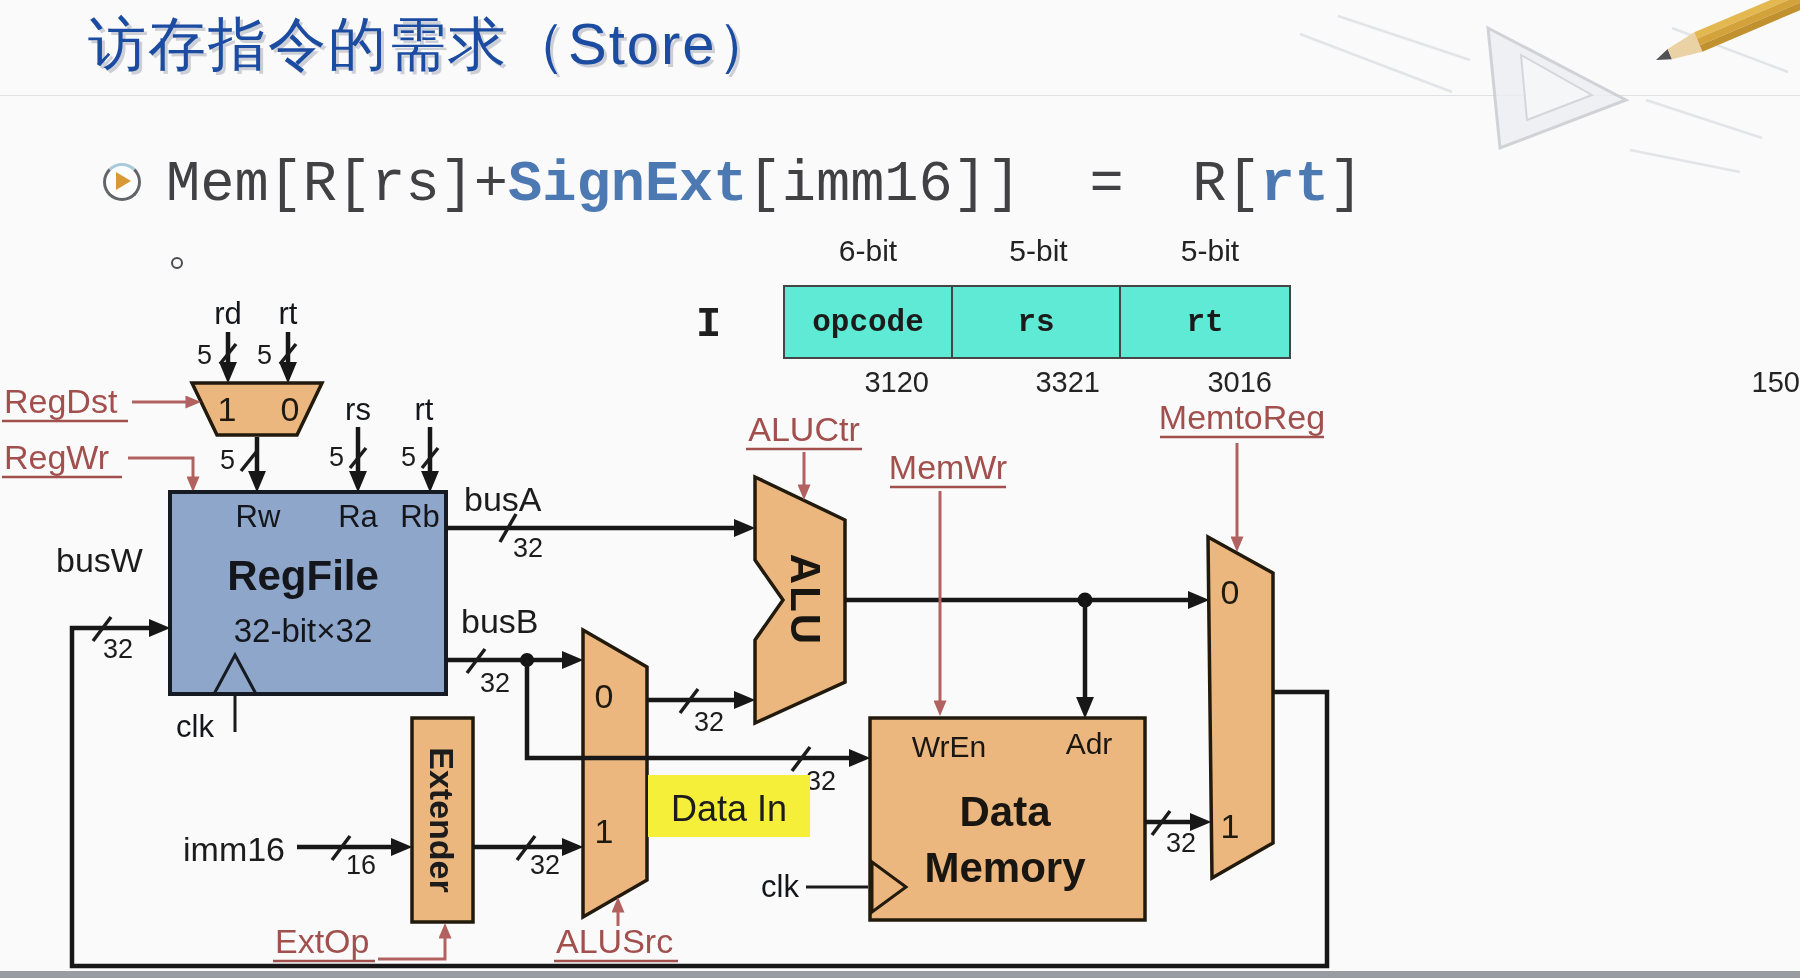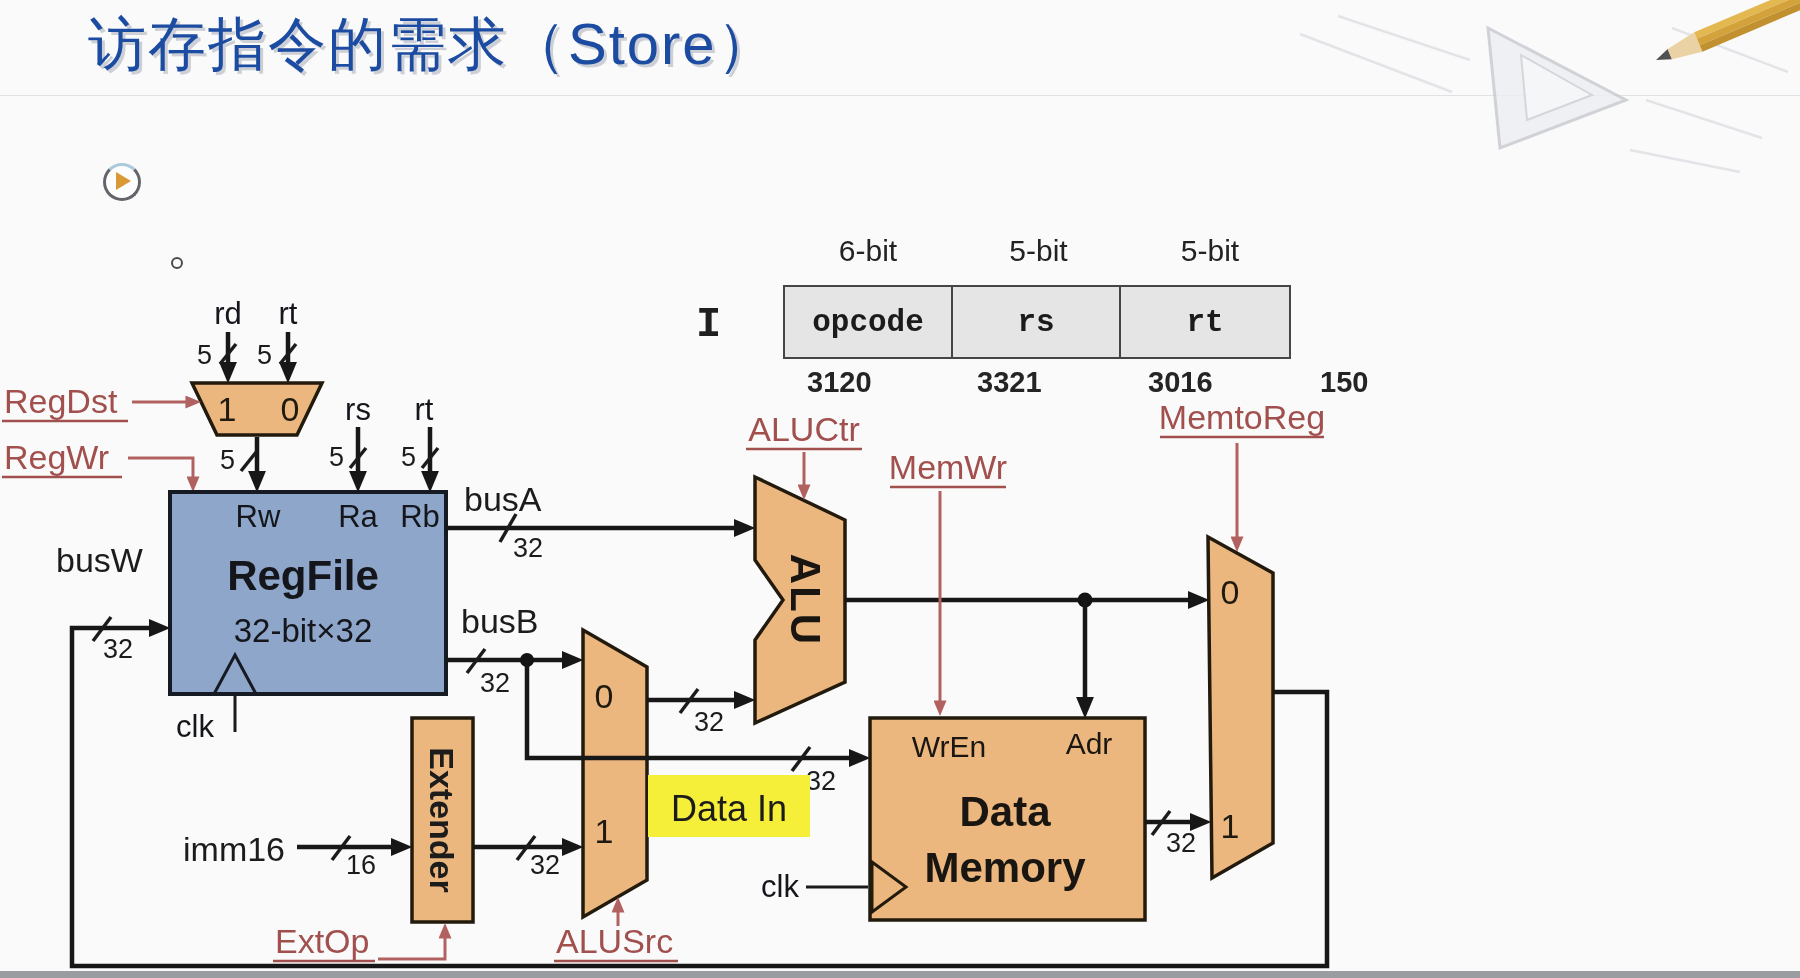--- a/index.html
+++ b/index.html
@@ -23,25 +23,25 @@
   .subline{position:absolute;left:209px;top:241px;font-family:"Liberation Mono","DejaVu Sans Mono",monospace;
           font-size:44px;color:#3a3a3c;white-space:pre;}
   .ftype{position:absolute;left:696px;top:301px;font-family:"Liberation Mono","DejaVu Sans Mono",monospace;
           font-size:42px;font-weight:bold;color:#1f1f1f;}
   .fmt{position:absolute;left:776px;top:234px;width:1041px;margin-left:7px;}
   .fmt-widths{display:flex;font-size:30px;color:#232323;}
   .fmt-widths span{text-align:center;display:block;}
   .w0{width:170px}.w1{width:171px}.w2{width:172px}.w3{width:528px}
   .fmt-cells{display:flex;margin-top:17px;}
   .fmt-cells .cell{height:74px;box-sizing:border-box;border:2.5px solid #454545;margin-left:-2.5px;
-          background:#e5e5e5;display:flex;align-items:center;justify-content:center;
+          background:#5eead4;display:flex;align-items:center;justify-content:center;
           font-family:"Liberation Mono","DejaVu Sans Mono",monospace;font-weight:bold;font-size:31px;color:#1b1b1b;}
   .fmt-cells .cell:first-child{margin-left:0;}
   .fmt-bits{display:flex;margin-top:7px;font-size:29px;color:#242424;}
-  .fmt-bits>div{display:flex;justify-content:flex-start;padding:0 24px;box-sizing:border-box;font-weight:bold;}
+  .fmt-bits>div{display:flex;justify-content:flex-end;padding:0 24px;box-sizing:border-box;}
   .bottom-strip{position:absolute;left:0;top:971px;width:1800px;height:7px;background:#999da2;}
   
   .bus{stroke:#171717;stroke-width:4.5;fill:none;}
   .thin{stroke:#1b1b1b;stroke-width:3;fill:none;}
   .slash{stroke:#1b1b1b;stroke-width:3.5;}
   .ctrl-line{stroke:#b16260;stroke-width:3;fill:none;}
   .underl{stroke:#a1504e;stroke-width:2.5;}
   .block-orange{fill:#ecb77e;stroke:#221a0d;stroke-width:3.5;}
   .block-blue{fill:#8da6c9;stroke:#161a22;stroke-width:4;}
   svg text{font-family:"Liberation Sans","DejaVu Sans",sans-serif;fill:#1c1c1c;}
@@ -206,20 +206,21 @@
     <line class="underl" x1="273" y1="961" x2="375" y2="961"></line>
     <path class="ctrl-line" d="M378,959 H445 V934" marker-end="url(#ar)"></path>
     <text class="ctrl" x="556" y="953" text-anchor="start">ALUSrc</text>
     <line class="underl" x1="554" y1="961" x2="678" y2="961"></line>
     <path class="ctrl-line" d="M618,926 V908" marker-end="url(#ar)"></path>
   </svg>
 
   <div class="page-title">访存指令的需求（Store）</div>
 
   <span class="bullet-icon"></span>
+  <div class="formula"><span>Mem[R[rs]+</span><span class="kw">SignExt</span><span>[imm16]]  =  R[</span><span class="kw">rt</span><span>]</span></div>
 
   <span class="sub-bullet"></span>
 
   <div class="ftype">I</div>
 
   <div class="fmt">
     <div class="fmt-widths">
       <span class="w0">6-bit</span>
       <span class="w1">5-bit</span>
       <span class="w2">5-bit</span>

